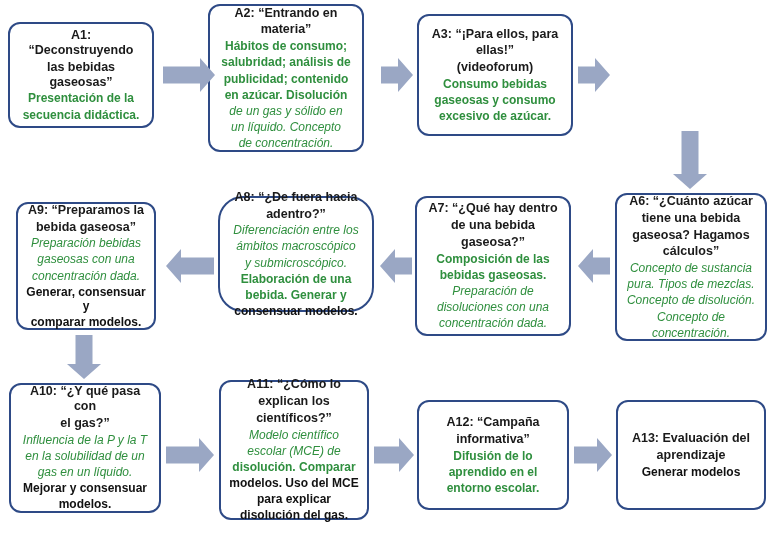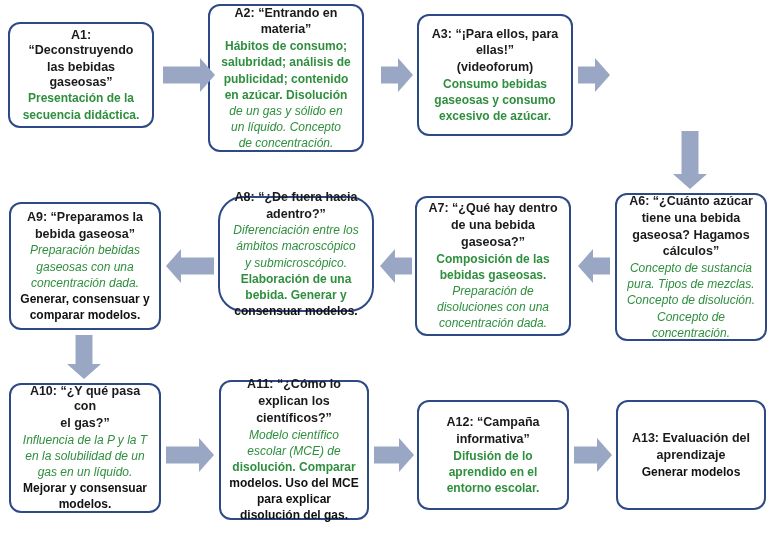--- a/index.html
+++ b/index.html
@@ -120,21 +120,21 @@
     <div class="node" style="left: 218px; top: 196px; width: 156px; height: 116px; border-radius: 25px;">
       <p class="t-title">A8: “¿De fuera hacia</p>
       <p class="t-title">adentro?”</p>
       <p class="t-green-i">Diferenciación entre los</p>
       <p class="t-green-i">ámbitos macroscópico</p>
       <p class="t-green-i">y submicroscópico.</p>
       <p class="t-green">Elaboración de una</p>
       <p class="t-green">bebida. Generar y</p>
       <p class="t-black-b">consensuar modelos.</p>
     </div>
-    <div class="node" style="left: 9px; top: 202px; width: 152px; height: 128px;">
+    <div class="node" style="left: 16px; top: 202px; width: 140px; height: 128px;">
       <p class="t-title">A9: “Preparamos la</p>
       <p class="t-title">bebida gaseosa”</p>
       <p class="t-green-i">Preparación bebidas</p>
       <p class="t-green-i">gaseosas con una</p>
       <p class="t-green-i">concentración dada.</p>
       <p class="t-black-b">Generar, consensuar y</p>
       <p class="t-black-b">comparar modelos.</p>
     </div>
     <div class="node" style="left: 9px; top: 383px; width: 152px; height: 130px;">
       <p class="t-title">A10: “¿Y qué pasa con</p>

